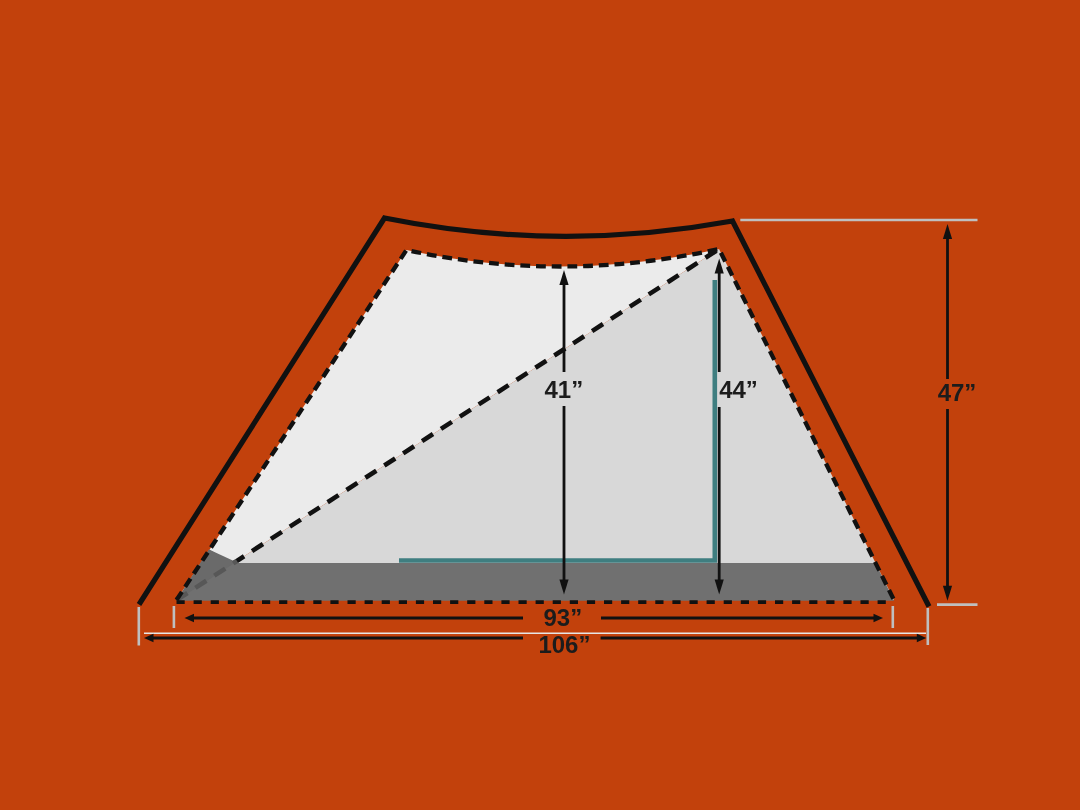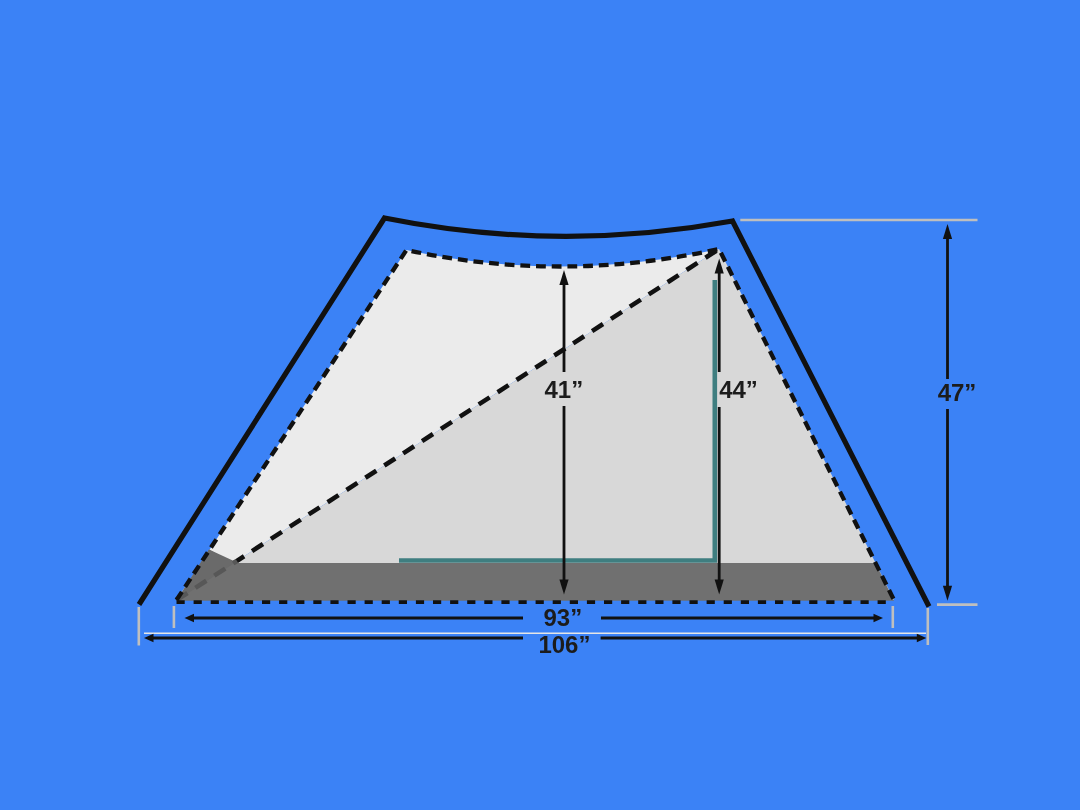--- a/index.html
+++ b/index.html
@@ -1,16 +1,16 @@
 <!DOCTYPE html>
 <html><head>
 <meta charset="utf-8">
 <style>
   html,body{margin:0;padding:0;background:#ffffff;}
-  .wrap{width:1080px;height:810px;position:relative;overflow:hidden;background:#3b82f6;}
+  .wrap{width:1080px;height:810px;position:relative;overflow:hidden;background:#c2410c;}
   svg{display:block;}
   text{font-family:"Liberation Sans",sans-serif;font-weight:bold;fill:#1c1c1c;}
 </style>
 </head>
 <body>
 <div class="wrap">
 <svg width="1080" height="810" viewBox="0 0 1080 810">
 
   <path d="M176.5,600 L406.5,250 Q562,283.5 719,249 Z" fill="#ebebeb"></path>
 

